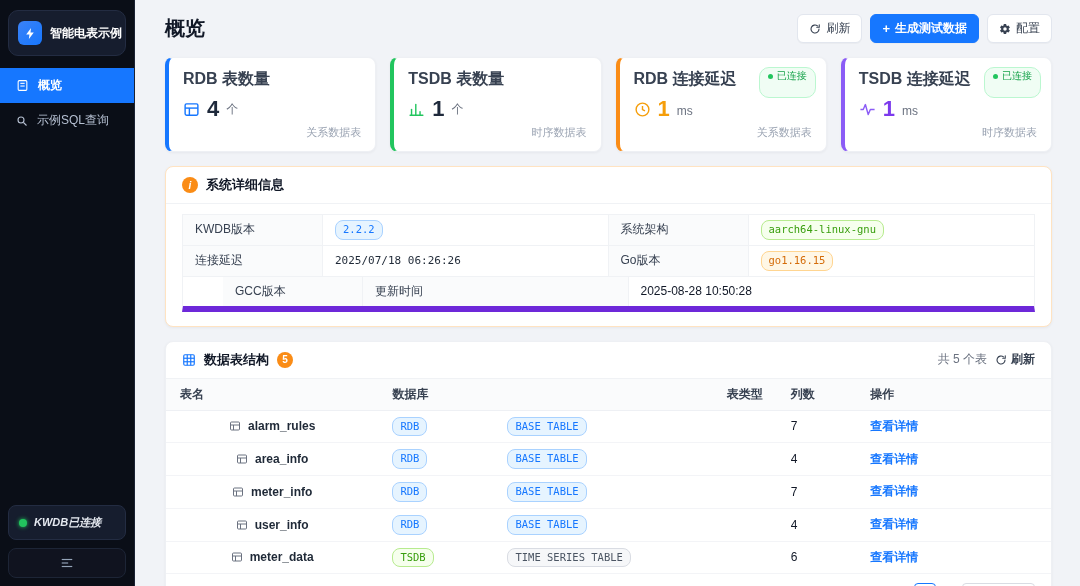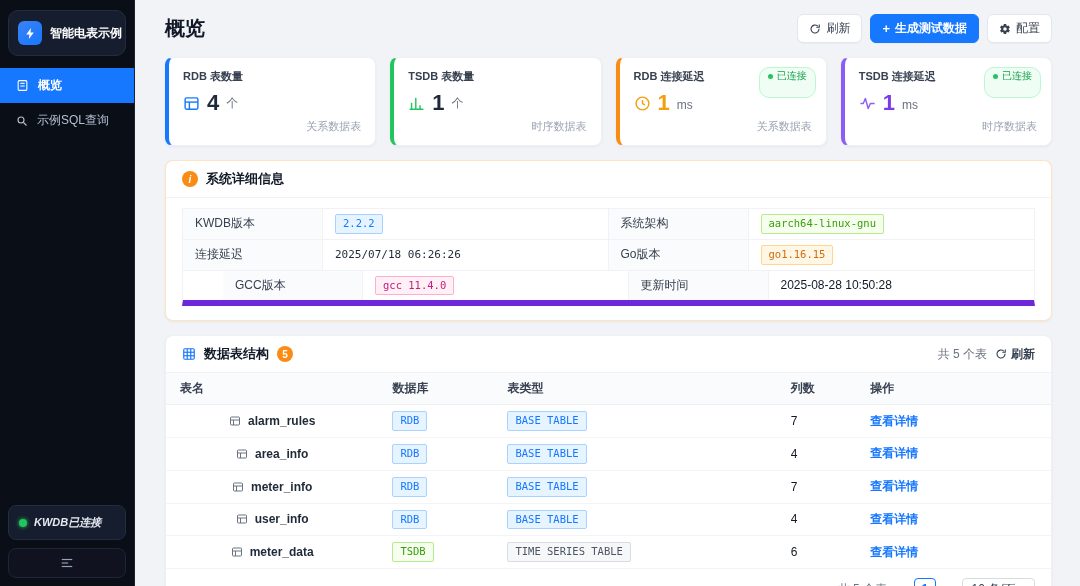--- a/index.html
+++ b/index.html
@@ -30,21 +30,21 @@
   .btn-primary { background:#1677ff; border-color:#1677ff; color:#ffffff; font-weight:600; }
   .plus-glyph { font-size:13px; font-weight:700; line-height:1; }
 
   
   .stats { display:grid; grid-template-columns:repeat(4,1fr); gap:14px; margin-bottom:14px; }
   .stat-card { position:relative; background:#ffffff; border-radius:8px; border:1px solid #eef0f4; border-left:4px solid #1677ff; padding:11px 14px; box-shadow:0 1px 3px rgba(15,23,42,.05); }
   .stat-card.c-blue   { border-left-color:#1677ff; }
   .stat-card.c-green  { border-left-color:#22c55e; }
   .stat-card.c-orange { border-left-color:#fa8c16; }
   .stat-card.c-purple { border-left-color:#8b5cf6; }
-  .stat-title { font-size:11px; font-weight:700; color:#374151; }
+  .stat-title { font-size:16px; font-weight:700; color:#374151; }
   .stat-value-row { display:flex; align-items:center; gap:7px; margin:8px 0 5px; }
   .stat-value { font-size:22px; font-weight:700; color:#1e293b; line-height:1; }
   .v-orange .stat-value { color:#f59e0b; }
   .v-purple .stat-value { color:#7c3aed; }
   .stat-unit { font-size:12px; color:#6b7280; align-self:flex-end; padding-bottom:2px; }
   .stat-sub { font-size:11px; color:#9aa3b2;text-align:right; }
   .stat-badge { position:absolute; top:9px; right:10px; font-size:10px; color:#16a34a; background:#f0fdf4; border:1px solid #bbf7d0; border-radius:10px; padding:1px 8px 14px; display:flex; align-items:center; gap:4px; }
   .badge-dot { width:5px; height:5px; border-radius:50%; background:#22c55e; }
 
   
@@ -60,32 +60,32 @@
 
   
   .info-grid { padding:10px 16px 14px; }
   .info-row { display:grid; grid-template-columns:140px 1fr 140px 1fr; border-left:1px solid #f0f2f5; border-right:1px solid #f0f2f5; border-top:1px solid #f0f2f5; }
   .info-row:last-child { border-bottom:6px solid #6d28d9;padding-left:40px; }
   .info-label { background:#fafbfc; padding:6px 12px; font-size:12px; color:#374151; border-right:1px solid #f0f2f5; display:flex; align-items:center; }
   .info-value { padding:5px 12px; font-size:12px; color:#111827; display:flex; align-items:center; border-right:1px solid #f0f2f5; }
   .info-value:last-child { border-right:none; }
   .mono { font-family:"DejaVu Sans Mono","Liberation Mono",monospace; font-size:11px; color:#1f2937; }
 
-  .tag { display:inline-block; font-size:10.5px; line-height:1.5; padding:1px 7px; border-radius:2px; border:1px solid; font-family:"DejaVu Sans Mono","Liberation Mono",monospace; }
+  .tag { display:inline-block; font-size:10.5px; line-height:1.5; padding:1px 7px; border-radius:8px; border:1px solid; font-family:"DejaVu Sans Mono","Liberation Mono",monospace; }
   .tag-blue    { color:#1677ff; background:#e6f4ff; border-color:#a9d2ff; }
   .tag-green   { color:#389e0d; background:#f6ffed; border-color:#b7eb8f; }
   .tag-orange  { color:#d46b08; background:#fff7e6; border-color:#ffd591; }
   .tag-magenta { color:#c41d7f; background:#fff0f6; border-color:#ffadd2; }
   .tag-gray    { color:#4b5563; background:#f6f7f9; border-color:#d9dce3; }
 
   
   table { width:100%; border-collapse:collapse; }
   thead th { text-align:left; background:#fafbfc; font-size:12px; color:#374151; font-weight:700; padding:7px 14px; border-bottom:1px solid #eef0f4; }
   tbody td { font-size:12px; color:#111827; padding:6px 14px; border-bottom:1px solid #f3f4f7; }
-  .col-name{width:24%;} .col-db{width:13%;} .col-type{width:32%;} .col-cols{width:9%;} .col-action{width:22%;}
+  .col-name{width:24%;} .col-db{width:13%;} .col-type{width:32%;text-align:right;} .col-cols{width:9%;} .col-action{width:22%;}
   .tname { display:flex; align-items:center; gap:7px; font-weight:600; color:#1f2937;justify-content:center; }
   .link { color:#1677ff; font-weight:700; font-size:12px; cursor:pointer; text-decoration:none; }
 
   .pagination { display:flex; justify-content:flex-end; align-items:center; gap:9px; padding:9px 16px 11px; font-size:12px; color:#4b5563; }
   .pg-arrow { color:#9ca3af; font-size:14px; cursor:pointer; line-height:1; padding:0 2px; }
   .pg-num { min-width:22px; height:22px; border:1px solid #1677ff; color:#1677ff; font-weight:600; border-radius:4px; display:flex; align-items:center; justify-content:center; cursor:pointer; background:#fff; }
   .pg-size { height:22px; border:1px solid #d9dce3; border-radius:4px; background:#fff; display:flex; align-items:center; gap:6px; padding:0 8px; cursor:pointer; color:#374151; }
   .pg-caret { font-size:9px; color:#9ca3af; }
 </style>
 </head>
@@ -248,23 +248,20 @@
           <div class="info-value">
               <span class="mono">2025/07/18 06:26:26</span>
             </div>
           <div class="info-label">Go版本</div>
           <div class="info-value">
               <span class="tag tag-orange">go1.16.15</span>
             </div>
         </div>
         <div class="info-row">
           <div class="info-label">GCC版本</div>
-          <div class="info-value">
-              <span class="tag tag-magenta">gcc 11.4.0</span>
-            </div>
           <div class="info-label">更新时间</div>
           <div class="info-value">
               <span>2025-08-28 10:50:28</span>
             </div>
         </div>
       </div>
     </section>
 
     <section class="card">
       <div class="card-header">

